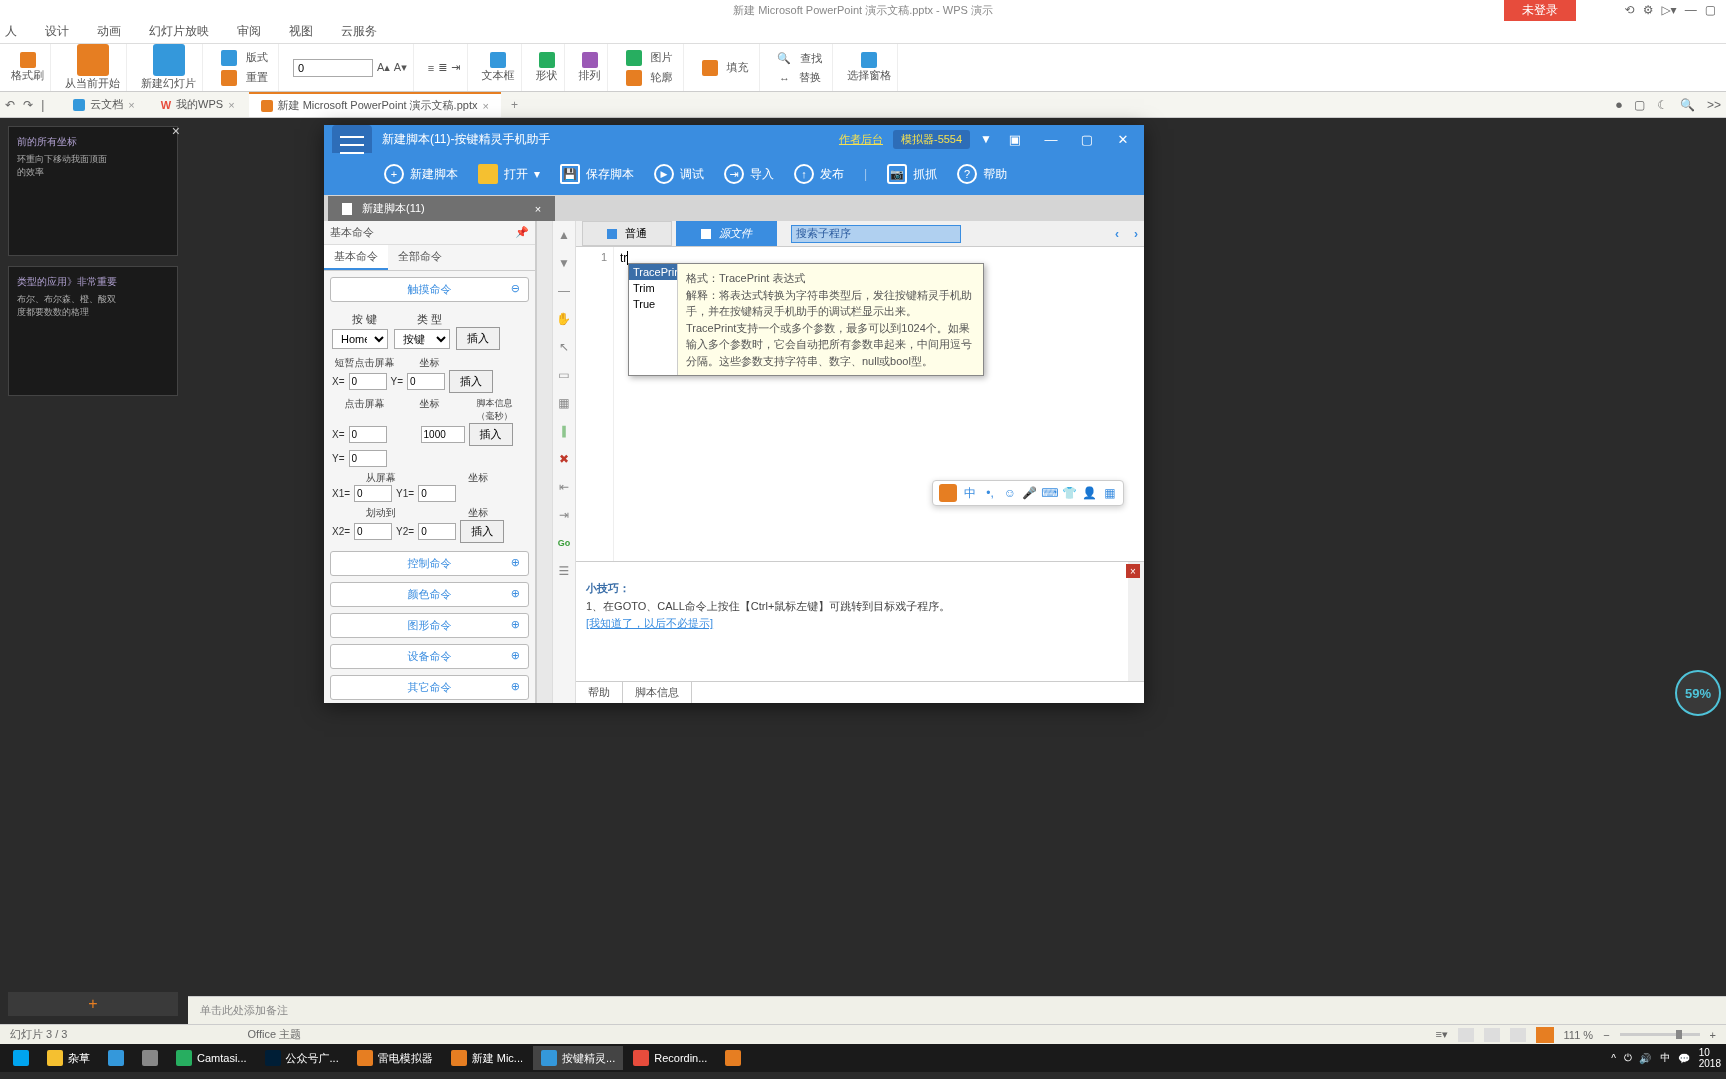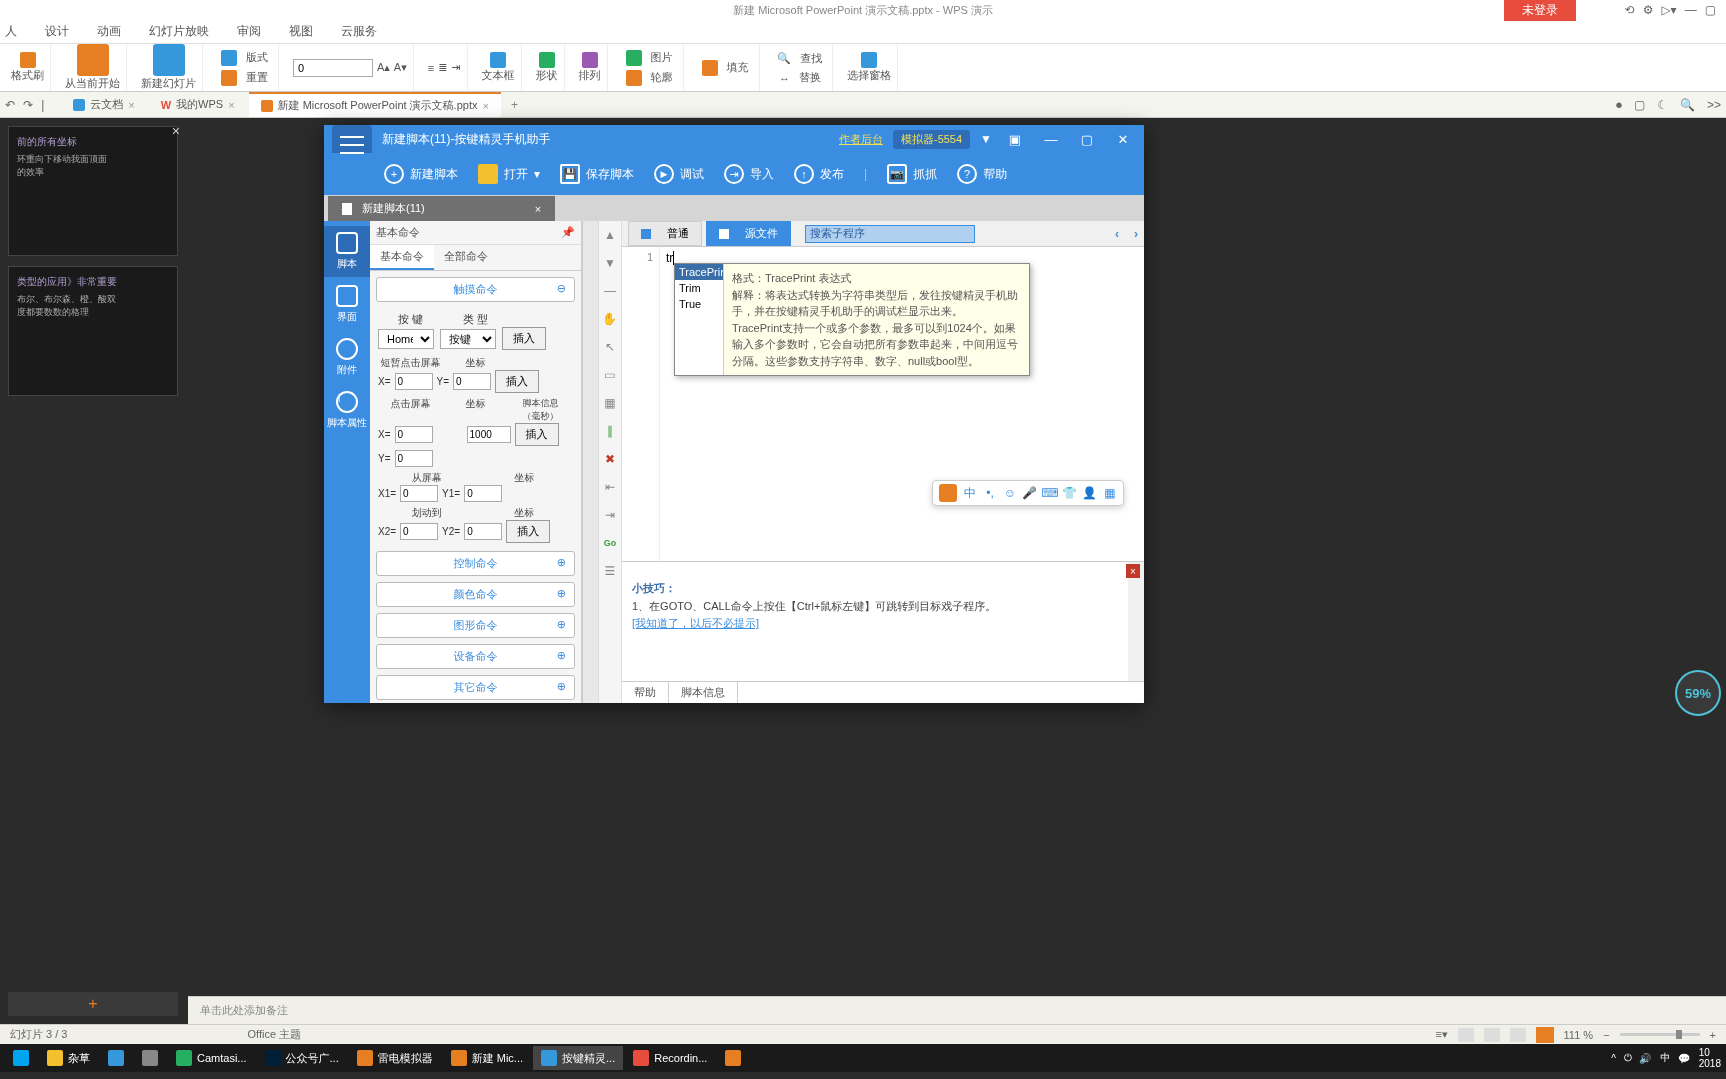--- a/index.html
+++ b/index.html
@@ -129,22 +129,22 @@
 
 .icon-strip { width: 24px; background: #f5f5f5; border-left: 1px solid #ddd; border-right: 1px solid #ddd; display: flex; flex-direction: column; align-items: center; padding: 6px 0; gap: 12px; }
 .strip-icon { width: 16px; height: 16px; cursor: pointer; font-size: 12px; display: flex; align-items: center; justify-content: center; color: #888; }
 .strip-icon.hand { color: #e6a040; }
 .strip-icon.green { color: #3a9e3a; }
 .strip-icon.red { color: #c0392b; }
 
 
 .editor-area { flex: 1; display: flex; flex-direction: column; background: #fff; }
 .editor-tabbar { height: 26px; background: #f0f0f0; border-bottom: 1px solid #ccc; display: flex; align-items: center; padding: 0 6px; gap: 4px; }
-.editor-tab { padding: 4px 12px; cursor: pointer; font-size: 11px; border: 1px solid #ccc; background: #e8e8e8; display: flex; align-items: center; gap: 16px; }
-.editor-tab.active { background: #3a8de0; color: #fff; border-color: #3a8de0; }
+.editor-tab { padding: 4px 24px; cursor: pointer; font-size: 11px; border: 1px solid #ccc; background: #e8e8e8; display: flex; align-items: center; gap: 8px; }
+.editor-tab.active { background: #3a8de0; color: #fff; border-color: #3a8de0; font-style: italic; }
 .editor-tab .icon { width: 10px; height: 10px; background: #3a8de0; }
 .editor-tab.active .icon { background: #fff; }
 .editor-search { margin-left: 10px; width: 170px; border: 1px solid #3a8de0; padding: 2px 4px; font-size: 11px; background: #b0d0f0; color: #2a5a9e; }
 .editor-nav { margin-left: auto; display: flex; gap: 15px; color: #3a8de0; }
 .editor-nav span { cursor: pointer; font-weight: bold; }
 
 .code-area { flex: 1; display: flex; position: relative; background: #fff; }
 .gutter { width: 38px; background: #fff; border-right: 1px solid #eee; padding: 4px 6px; text-align: right; color: #888; font-size: 11px; }
 .code-body { flex: 1; padding: 4px 6px; font-family: Consolas, monospace; font-size: 12px; color: #000; position: relative; }
 
@@ -455,38 +455,20 @@
   <div class="script-tabs">
     <div class="script-tab">
       <div class="icon"></div>
       <span>新建脚本(11)</span>
       <span class="close" style="margin-left:100px">×</span>
     </div>
   </div>
 
   <div class="script-body">
 
-    <div class="script-leftcol">
-      <div class="leftcol-item active">
-          <div class="leftcol-icon"></div>
-          <span>脚本</span>
-        </div>
-      <div class="leftcol-item">
-          <div class="leftcol-icon"></div>
-          <span>界面</span>
-        </div>
-      <div class="leftcol-item">
-          <div class="leftcol-icon" style="border-radius:50%"></div>
-          <span>附件</span>
-        </div>
-      <div class="leftcol-item">
-          <div class="leftcol-icon" style="border-radius:50%">i</div>
-          <span>脚本属性</span>
-        </div>
-    </div>
 
     <div class="cmd-panel">
       <div class="cmd-header">
         <span>基本命令</span>
         <span class="pin">📌</span>
       </div>
       <div class="cmd-tabs">
         <div class="cmd-tab active">基本命令</div>
         <div class="cmd-tab">全部命令</div>
       </div>

